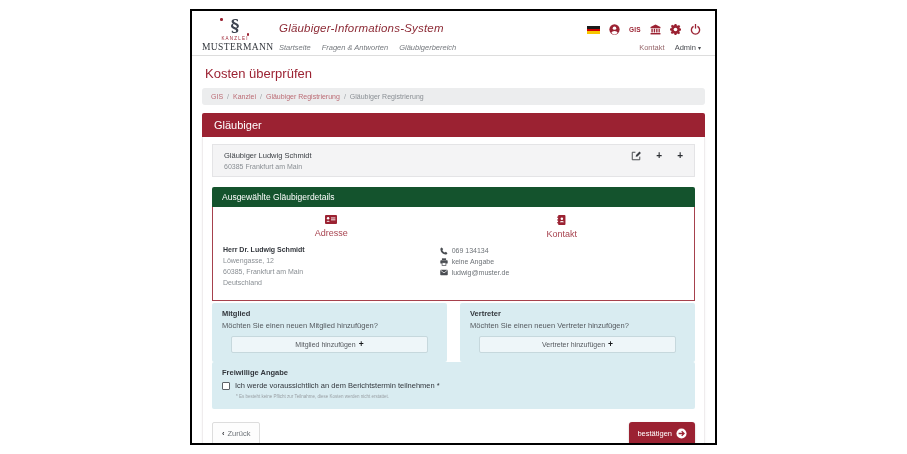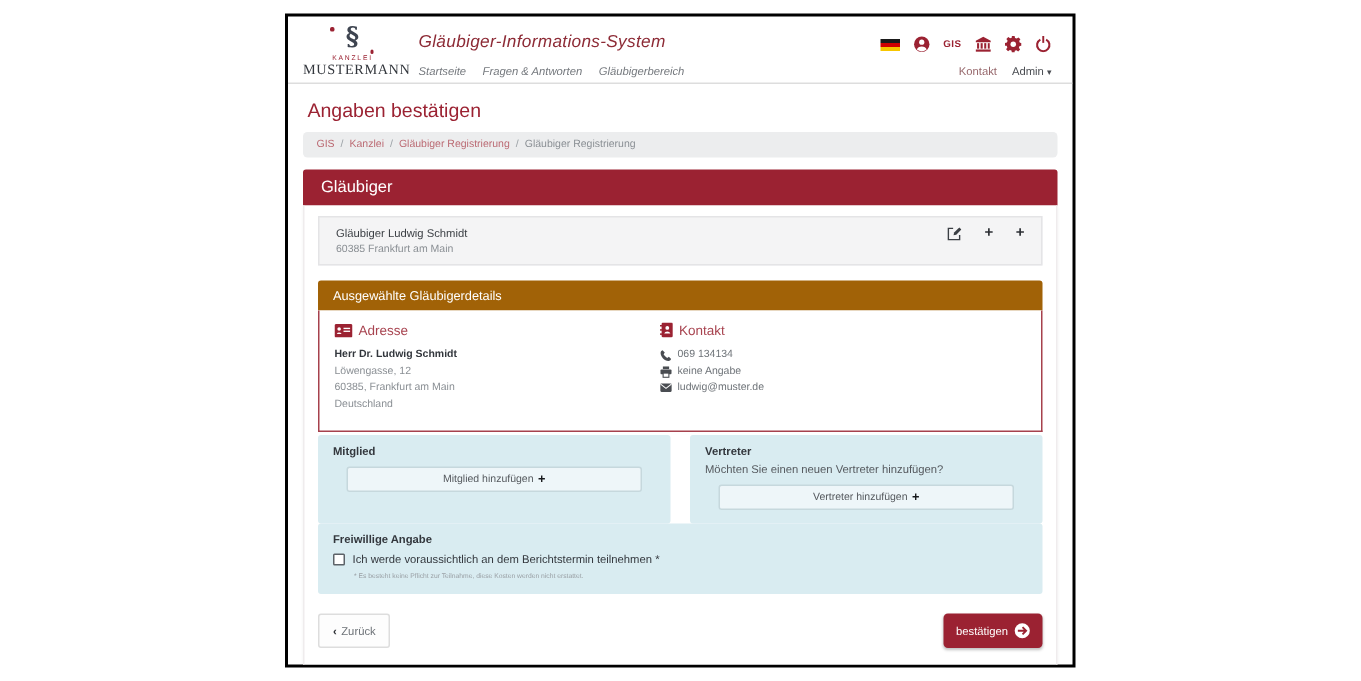--- a/index.html
+++ b/index.html
@@ -41,25 +41,25 @@
   .card-hdr { background:#9b2232; color:#fff; font-size:11px; padding:6px 12px; border-radius:2px 2px 0 0; }
   .card-body { background:#fff; border:1px solid #efeced; border-top:none; padding:7px 9px 12px 9px; box-shadow:0 1px 2px rgba(0,0,0,.06); }
   
   .list-row { background:#f4f4f5; border:1px solid #e4e4e6; padding:6px 11px; display:flex; align-items:flex-start; }
   .lr-name { font-size:7.5px; color:#3b3f44; }
   .lr-city { font-size:7px; color:#8a8f94; margin-top:3px; }
   .lr-actions { margin-left:auto; display:flex; align-items:center; gap:15px; }
   .lr-actions > * { cursor:pointer; }
   .plus-glyph { font-size:10px; font-weight:bold; color:#2b2e33; line-height:10px; }
   
-  .det-hdr { background:#a16207; color:#fff; font-size:8.5px; padding:5px 10px; margin-top:10px; border-radius:2px 2px 0 0; }
+  .det-hdr { background:#14532d; color:#fff; font-size:8.5px; padding:5px 10px; margin-top:10px; border-radius:2px 2px 0 0; }
   .det-body { border:1px solid #a6414d; border-top:none; background:#fff; padding:8px 10px 12px 10px; display:flex; }
   .det-col1 { width:47%; }
   .det-col2 { width:53%; }
-  .det-heading { display:flex; align-items:center; gap:4px; font-size:9px; color:#a84450; margin-bottom:6px; }
+  .det-heading { display:flex; align-items:center; gap:4px; font-size:9px; color:#a84450; margin-bottom:6px;flex-direction:column; }
   .det-line { font-size:7px; color:#8a8f94; line-height:11px; }
   .det-line.strong { color:#33373d; font-weight:bold; }
   .kont-line { display:flex; align-items:center; gap:4px; font-size:7px; color:#6e7378; line-height:11px; }
   
   .panel-row { display:flex; gap:13px; margin-top:2px; }
   .panel-blue { background:#d9ecf1; border-radius:2px; padding:6px 10px 9px 10px; flex:1; }
   .pb-title { font-size:7.5px; font-weight:bold; color:#33373d; }
   .pb-q { font-size:7.5px; color:#55595e; margin-top:3px; }
   .pb-btn { margin:6px auto 0 auto; width:92%; background:rgba(255,255,255,.55); border:1px solid #c6d8dd; border-radius:2px; padding:4px 0; text-align:center; font-size:7px; color:#55595e; cursor:pointer; display:flex; justify-content:center; gap:3px; align-items:center; }
   .pb-btn b { color:#17191c; font-size:8.5px; line-height:7px; }
@@ -131,21 +131,21 @@
         </span>
       </div>
       <div class="account-row">
         <span class="kontakt-link">Kontakt</span>
         <span class="admin-link"><span>Admin</span> <span class="caret">▾</span></span>
       </div>
     </div>
   </div>
 
   <div class="content">
-    <div class="page-title">Angaben bestätigen</div>
+    <div class="page-title">Kosten überprüfen</div>
 
     <div class="breadcrumb">
       <span class="bc-link">GIS</span>
       <span class="bc-sep">/</span>
       <span class="bc-link">Kanzlei</span>
       <span class="bc-sep">/</span>
       <span class="bc-link">Gläubiger Registrierung</span>
       <span class="bc-sep">/</span>
       <span class="bc-current">Gläubiger Registrierung</span>
     </div>
@@ -231,20 +231,21 @@
                   </svg>
               </span>
               <span>ludwig@muster.de</span>
             </div>
           </div>
         </div>
 
         <div class="panel-row">
           <div class="panel-blue">
             <div class="pb-title">Mitglied</div>
+            <div class="pb-q">Möchten Sie einen neuen Mitglied hinzufügen?</div>
             <div class="pb-btn">
               <span>Mitglied hinzufügen</span>
                 <b>+</b>
             </div>
           </div>
           <div class="panel-blue">
             <div class="pb-title">Vertreter</div>
             <div class="pb-q">Möchten Sie einen neuen Vertreter hinzufügen?</div>
             <div class="pb-btn">
               <span>Vertreter hinzufügen</span>

